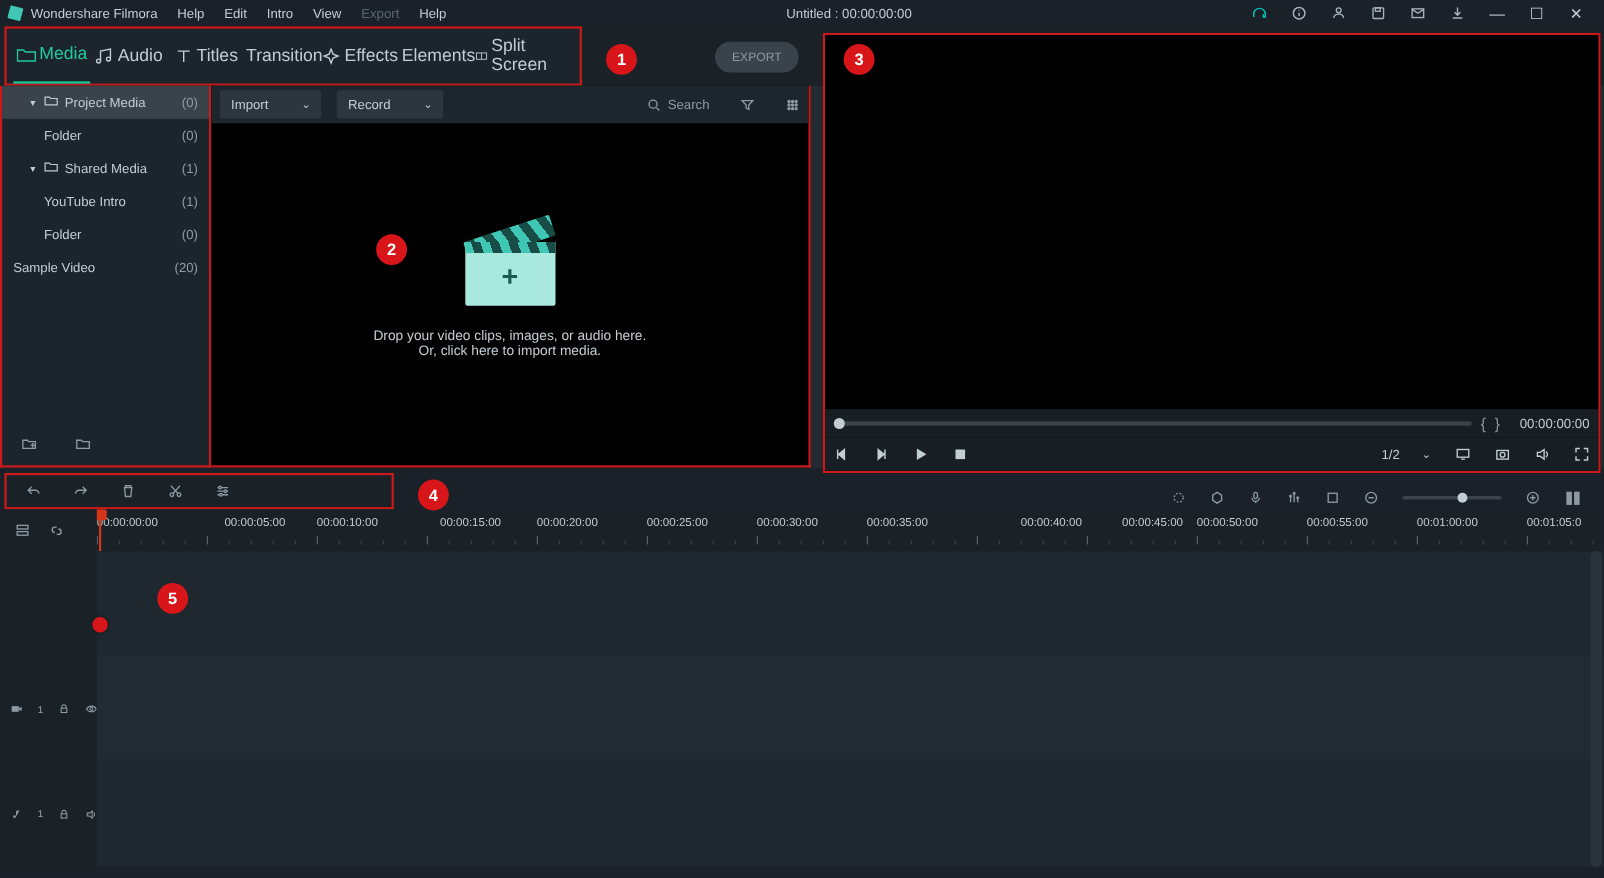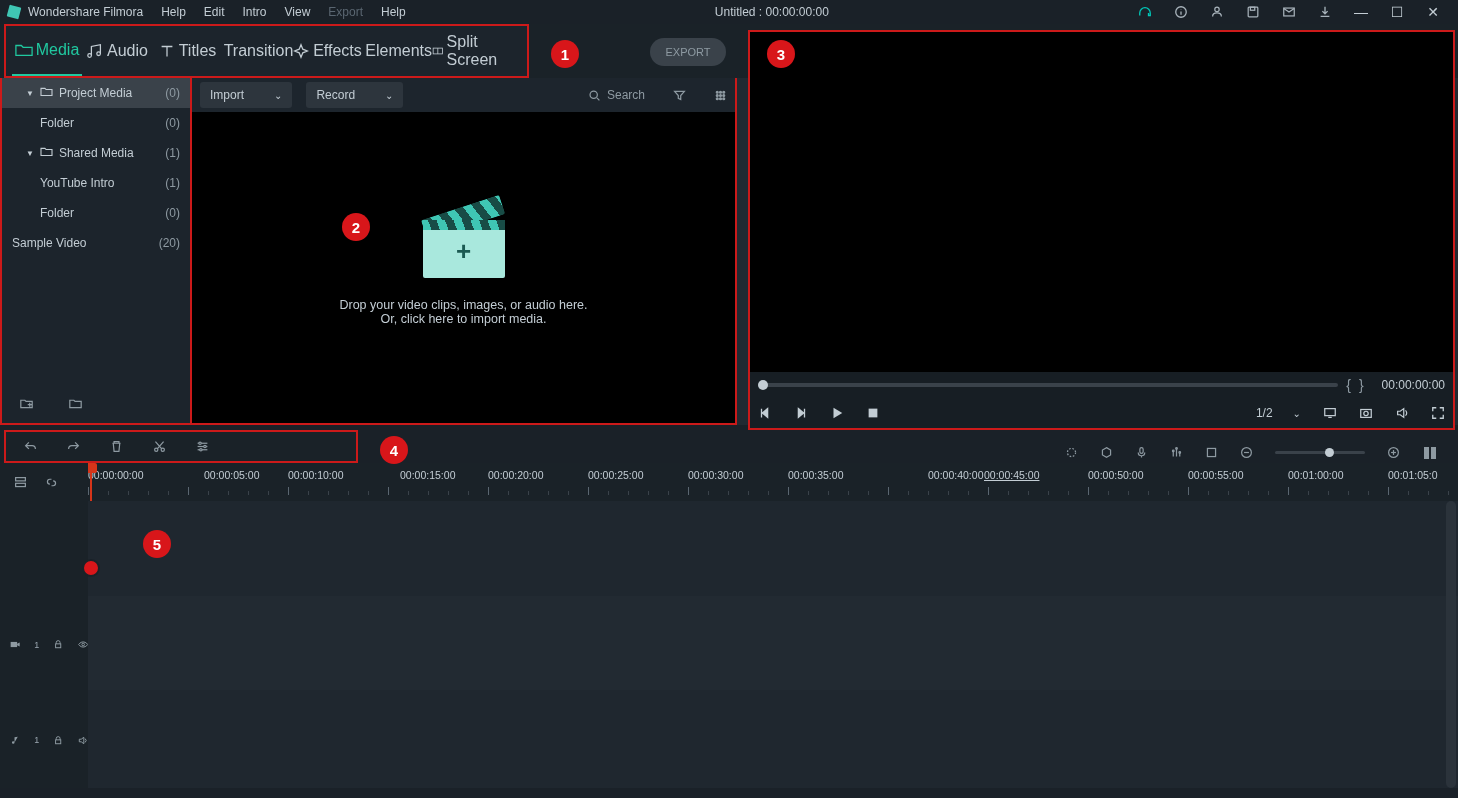--- a/index.html
+++ b/index.html
@@ -462,21 +462,21 @@
           <div class="tick-minor" style="left: 720px;"></div>
           <div class="tick-minor" style="left: 740px;"></div>
           <div class="tick-minor" style="left: 760px;"></div>
           <div class="tick-minor" style="left: 780px;"></div>
           <div class="tick-major" style="left: 840px;">00:00:40:00</div>
           <div class="tick-line" style="left: 800px;"></div>
           <div class="tick-minor" style="left: 820px;"></div>
           <div class="tick-minor" style="left: 840px;"></div>
           <div class="tick-minor" style="left: 860px;"></div>
           <div class="tick-minor" style="left: 880px;"></div>
-          <div class="tick-major" style="left: 896px; text-decoration: underline;">00:00:45:00</div>
+          <div class="tick-major" style="left: 932px;">00:00:45:00</div>
           <div class="tick-line" style="left: 900px;"></div>
           <div class="tick-minor" style="left: 920px;"></div>
           <div class="tick-minor" style="left: 940px;"></div>
           <div class="tick-minor" style="left: 960px;"></div>
           <div class="tick-minor" style="left: 980px;"></div>
           <div class="tick-major" style="left: 1000px;">00:00:50:00</div>
           <div class="tick-line" style="left: 1000px;"></div>
           <div class="tick-minor" style="left: 1020px;"></div>
           <div class="tick-minor" style="left: 1040px;"></div>
           <div class="tick-minor" style="left: 1060px;"></div>

